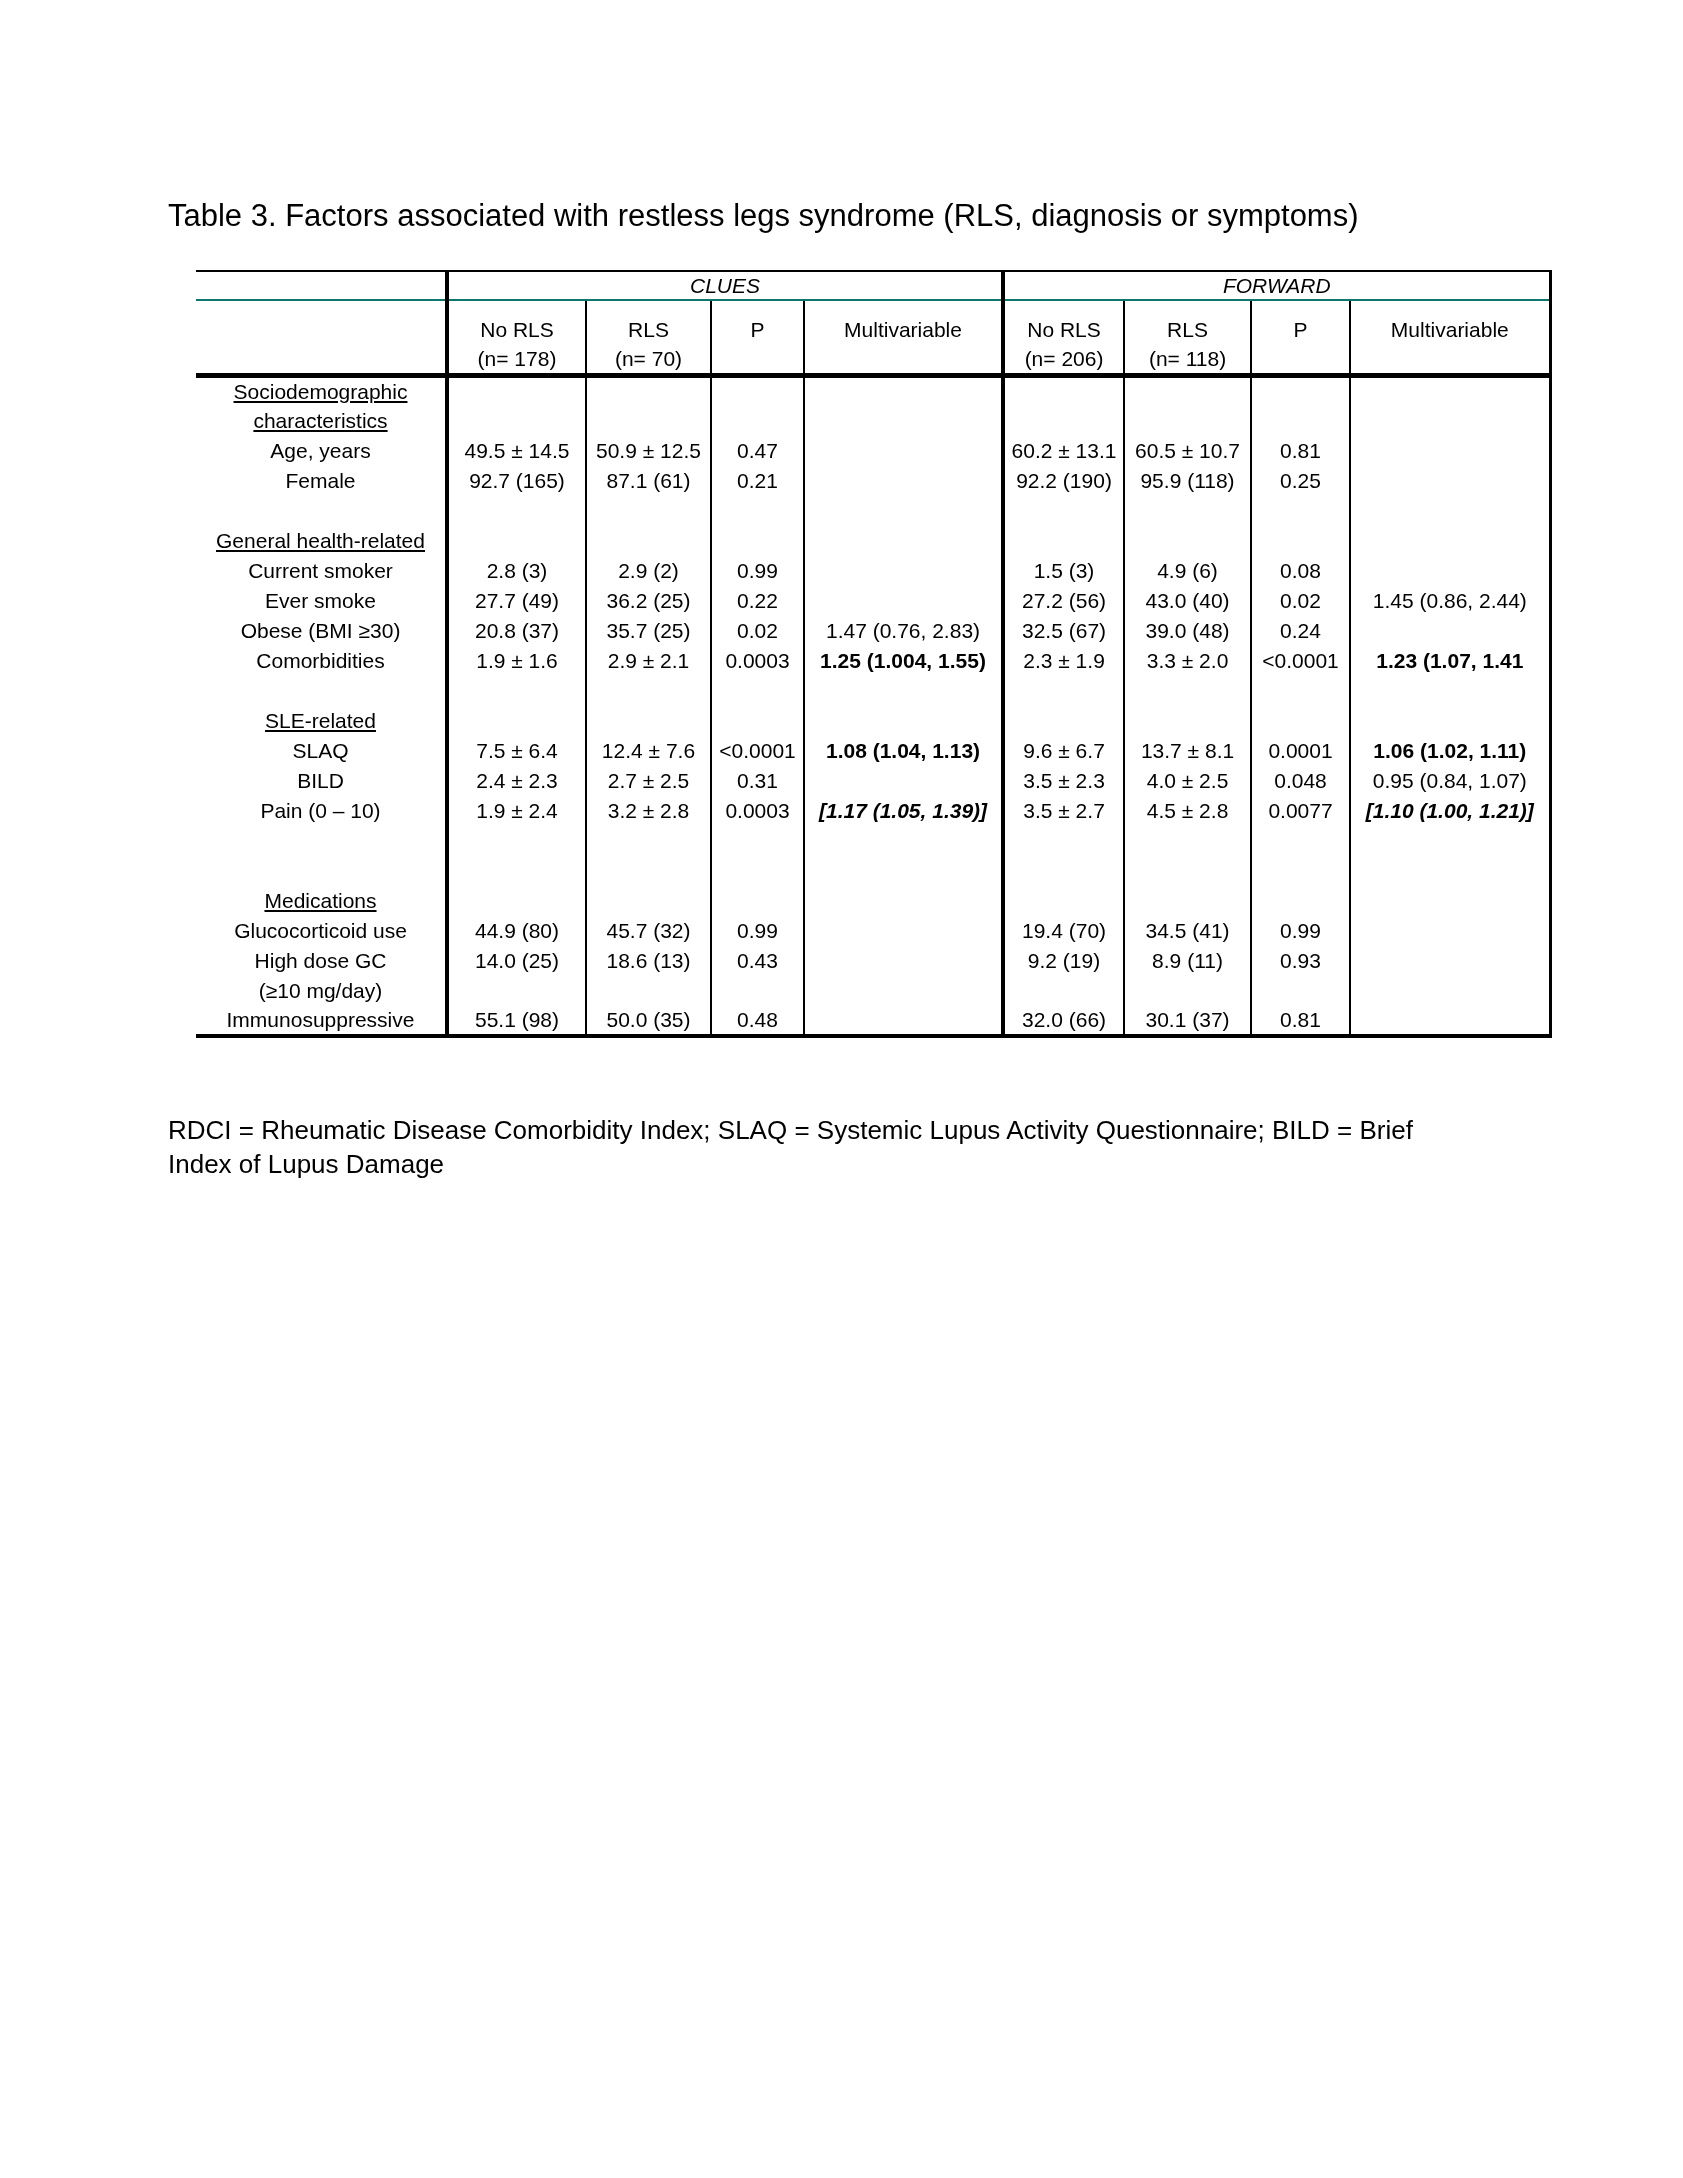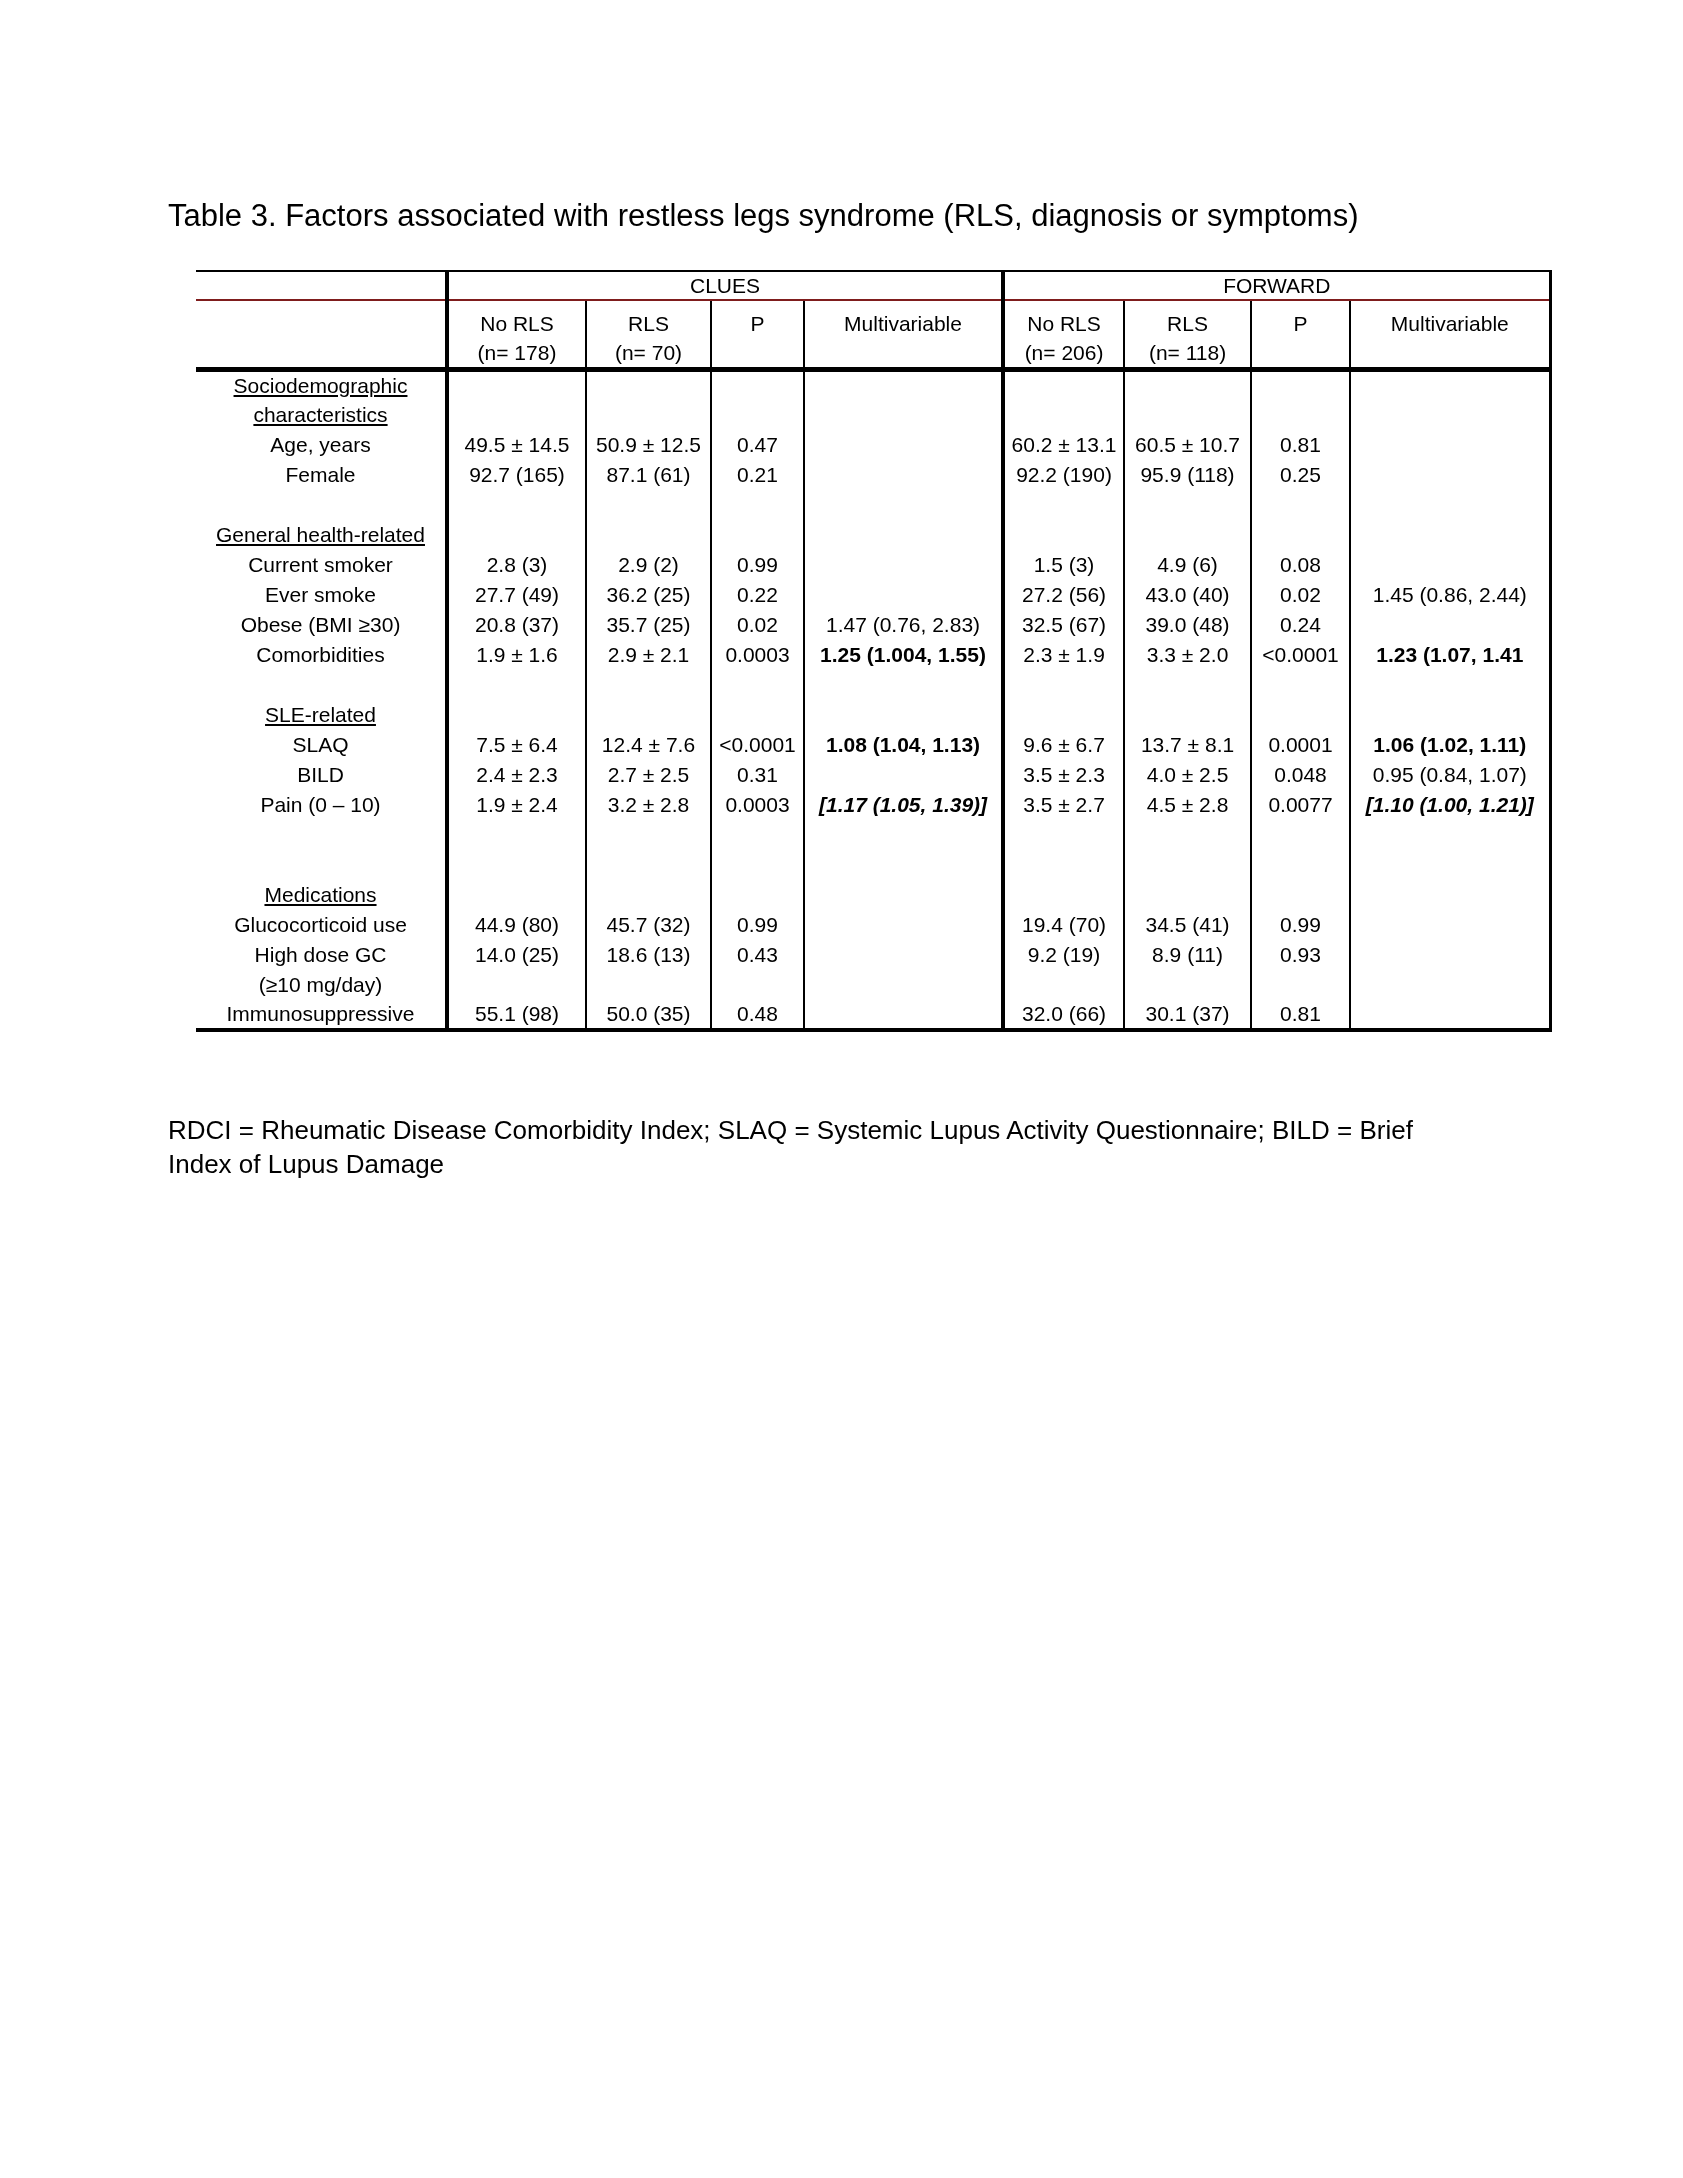--- a/index.html
+++ b/index.html
@@ -38,25 +38,25 @@
   td.lbl { text-align: left; padding-left: 7px; }
   td.ind { padding-left: 38px; }
   .sec { text-decoration: underline; }
   .b { font-weight: bold; }
   .i { font-style: italic; }
   
   .bl2 { border-left: 2px solid #000; }
   .bl4 { border-left: 4px solid #000; }
   .br3 { border-right: 3px solid #000; }
   .bt2 { border-top: 2px solid #000; }
-  .bb2 { border-bottom: 2px solid #7f1d1d; }
+  .bb2 { border-bottom: 2px solid #0f766e; font-style: italic; }
   .bb5 { border-bottom: 5px solid #000; }
   tr.band { height: 29px; }
   tr.chead { height: 62px; }
-  tr.chead td { vertical-align: top; line-height: 29px; padding-top: 8px; }
+  tr.chead td { vertical-align: top; line-height: 29px; padding-top: 14px; }
   tr.brow { height: 30px; }
   tbody tr:last-child td { border-bottom: 4px solid #000; margin-top: 44px; }
   .footnote {
     position: absolute;
     left: 168px;
     top: 1113px;
     width: 1307px;
     font-size: 26px;
     line-height: 34px;
   }

